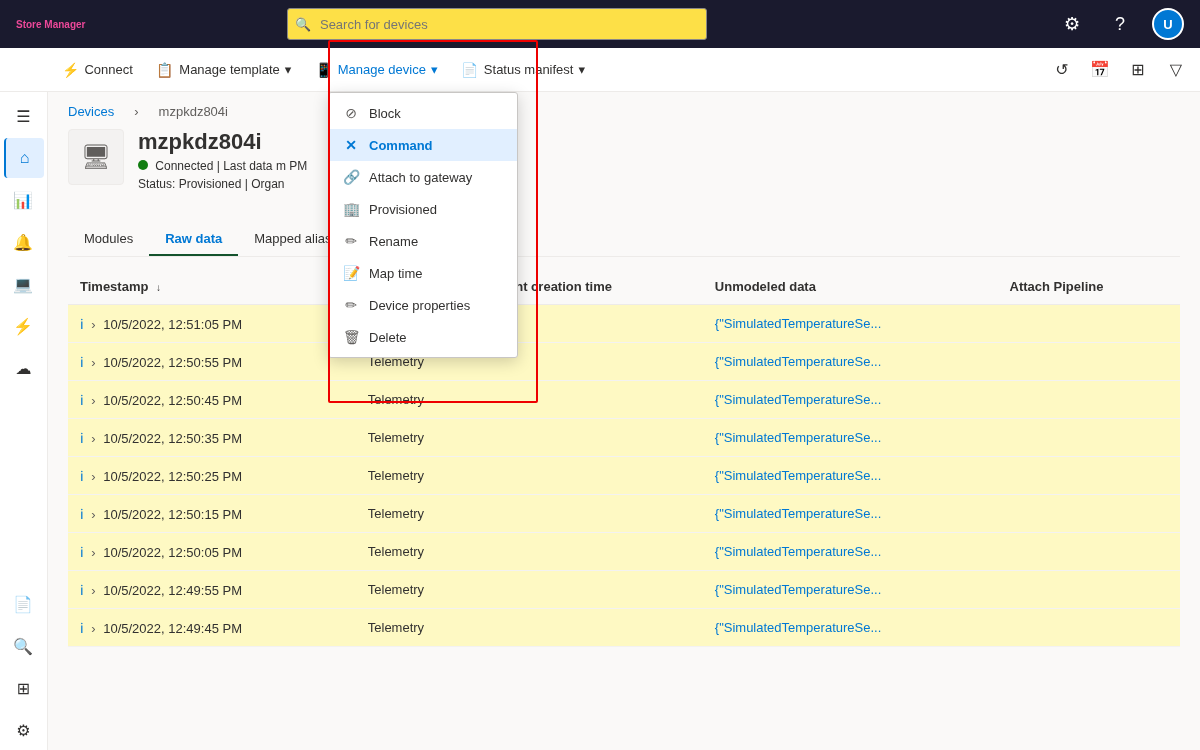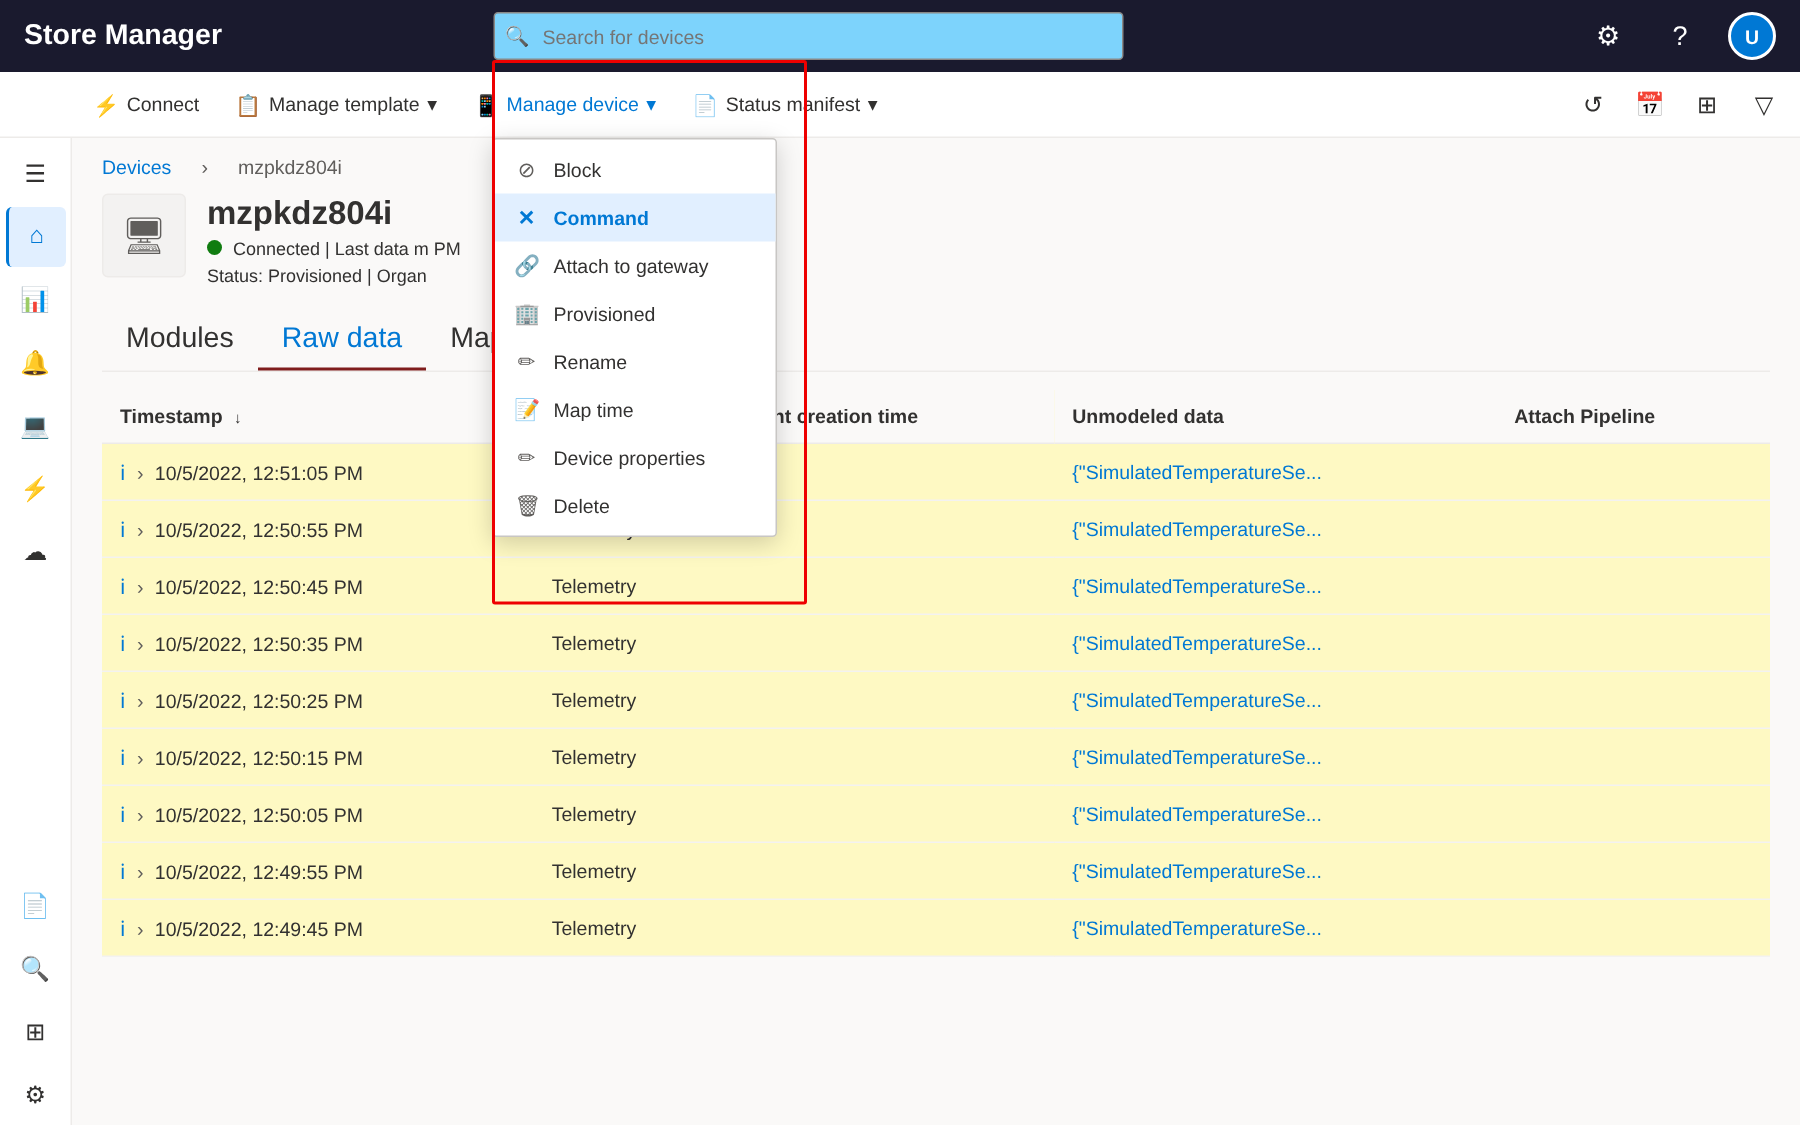--- a/index.html
+++ b/index.html
@@ -8,40 +8,40 @@
     
     .topnav {
       background: #1a1a2e;
       height: 48px;
       display: flex;
       align-items: center;
       padding: 0 16px;
       gap: 12px;
     }
     .topnav-title {
-      color: #ffffff;
-      font-size: 19px;
+      color: #ec4899;
+      font-size: 10px;
       font-weight: 600;
       margin-right: 21px;
       white-space: nowrap;
     }
     .search-bar {
       flex: 1;
       max-width: 420px;
       margin: 0 auto;
       position: relative;
     }
     .search-bar input {
       width: 100%;
       height: 32px;
       border-radius: 3px;
       border: 1px solid #8a8886;
       padding: 0 10px 0 32px;
       font-size: 13px;
-      background: #7dd3fc;
+      background: #fde047;
       color: #323130;
     }
     .search-icon-wrap {
       position: absolute;
       left: 8px;
       top: 50%;
       transform: translateY(-50%);
       color: #605e5c;
       font-size: 13px;
     }
@@ -213,28 +213,29 @@
 
     
     .tabs {
       display: flex;
       border-bottom: 1px solid #edebe9;
       margin-bottom: 12px;
     }
     .tab-item {
       padding: 8px 16px;
       cursor: pointer;
-      font-size: 19px;
+      font-size: 13px;
       color: #323130;
       border-bottom: 2px solid transparent;
+      margin-top: 16px;
     }
     .tab-item.active {
       color: #0078d4;
-      border-bottom: 2px solid #7f1d1d;
-      font-weight: 400;
+      border-bottom: 2px solid #14532d;
+      font-weight: 700;
     }
 
     
     .data-table {
       width: 100%;
       border-collapse: collapse;
       font-size: 13px;
       background: #fef9c3;
     }
     .data-table th {

